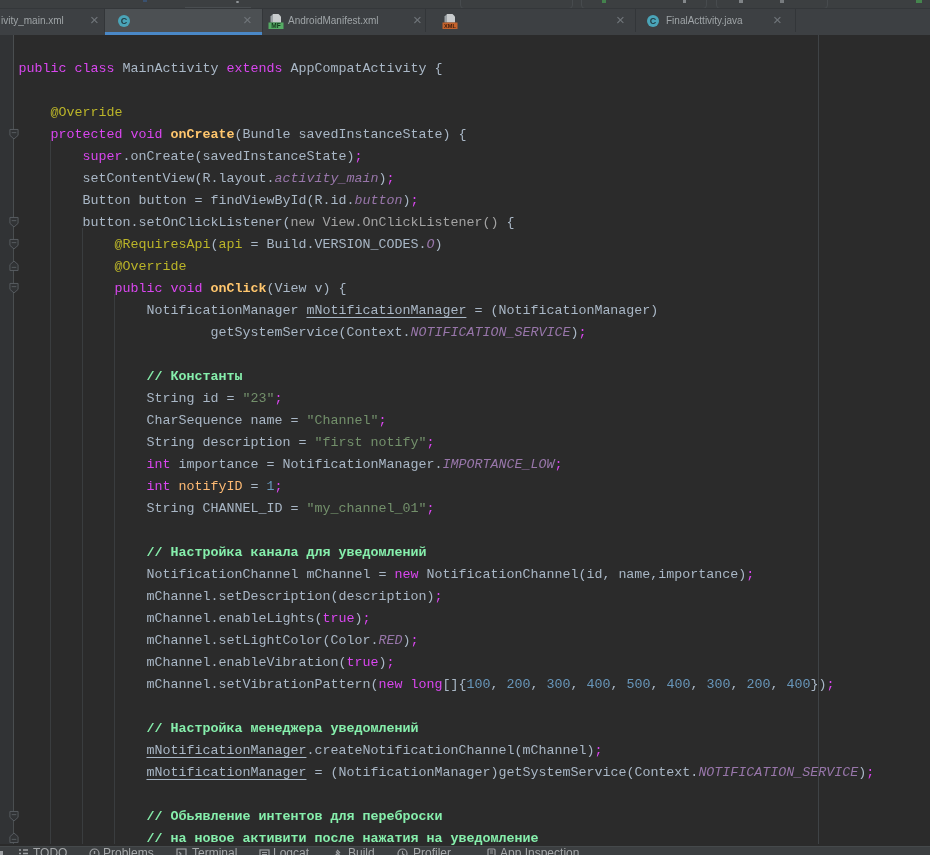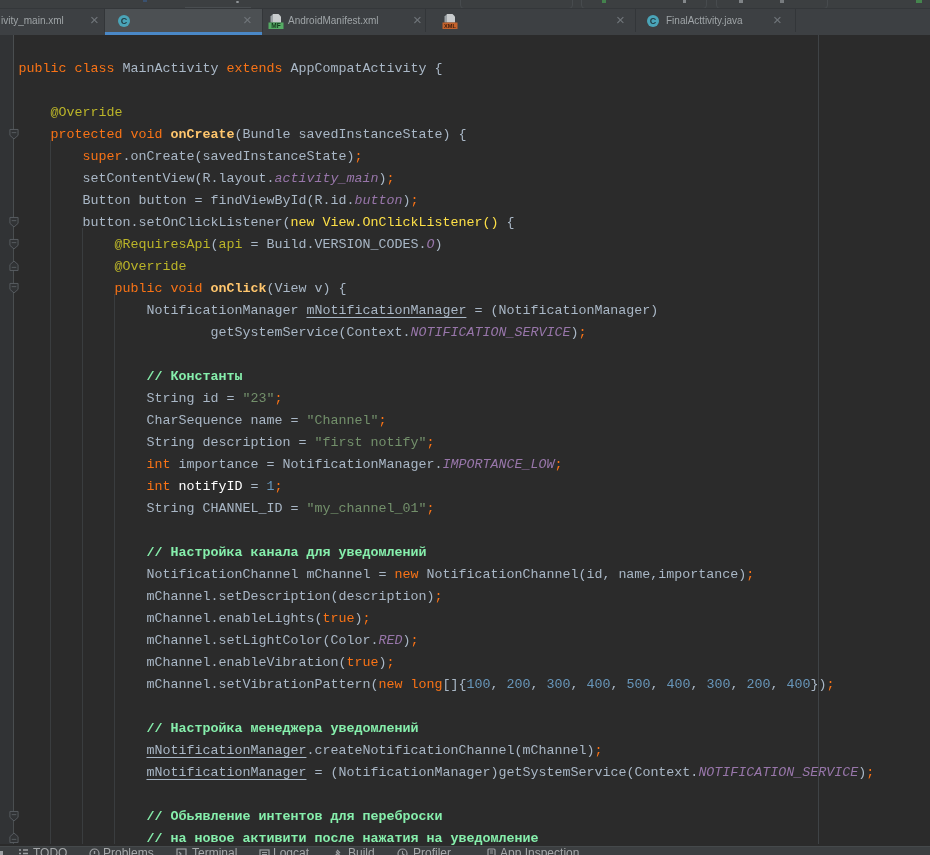--- a/index.html
+++ b/index.html
@@ -19,29 +19,29 @@
          color:#223a41;font-size:9px;font-weight:bold;text-align:center;line-height:12px;}
   
   #editor{position:absolute;left:0;top:35px;width:930px;height:811px;background:#2b2b2b;overflow:hidden;}
   #gutter{position:absolute;left:0;top:0;width:13px;height:809px;background:#313335;}
   #gutline{position:absolute;left:13px;top:0;width:1px;height:809px;background:#4a4e50;}
   .ig{position:absolute;width:1px;background:#3a3d3f;}
   #marginline{position:absolute;left:818px;top:0;width:1px;height:809px;background:#3f4346;}
   #code{position:absolute;left:18.5px;top:23px;margin:0;
         font-family:"Liberation Mono",monospace;font-size:13.3333px;line-height:22px;
         color:#a9b7c6;white-space:pre;}
-  .k{color:#f97316;}
+  .k{color:#d946ef;}
   .m{color:#ffc66d;font-weight:bold;}
   .a{color:#bbb529;}
   .s{color:#73906b;}
   .n{color:#6897bb;}
   .c{color:#86efac;font-weight:bold;}
-  .g{color:#fde047;}
+  .g{color:#a3a3a3;}
   .f{color:#9876aa;font-style:italic;}
-  .u{color:#ffffff;}
+  .u{color:#fdba74;}
   .ul{text-decoration:underline;text-underline-offset:3px;text-decoration-color:#a9b7c6;text-align:right;}
   .fold{position:absolute;left:8.5px;}
   
   #statusbar{position:absolute;left:0;top:846px;width:930px;height:9px;background:#3c3f41;
              border-top:1px solid #45494b;box-sizing:border-box;overflow:hidden;}
   .sbit{position:absolute;top:-1px;font-size:12px;color:#a6a9ab;white-space:nowrap;}
   .sbic{position:absolute;top:1px;width:11px;height:11px;}
 </style>
 </head>
 <body>

